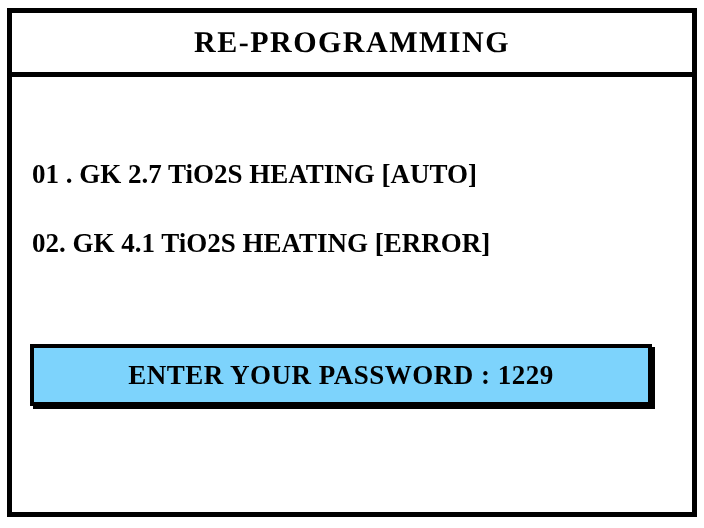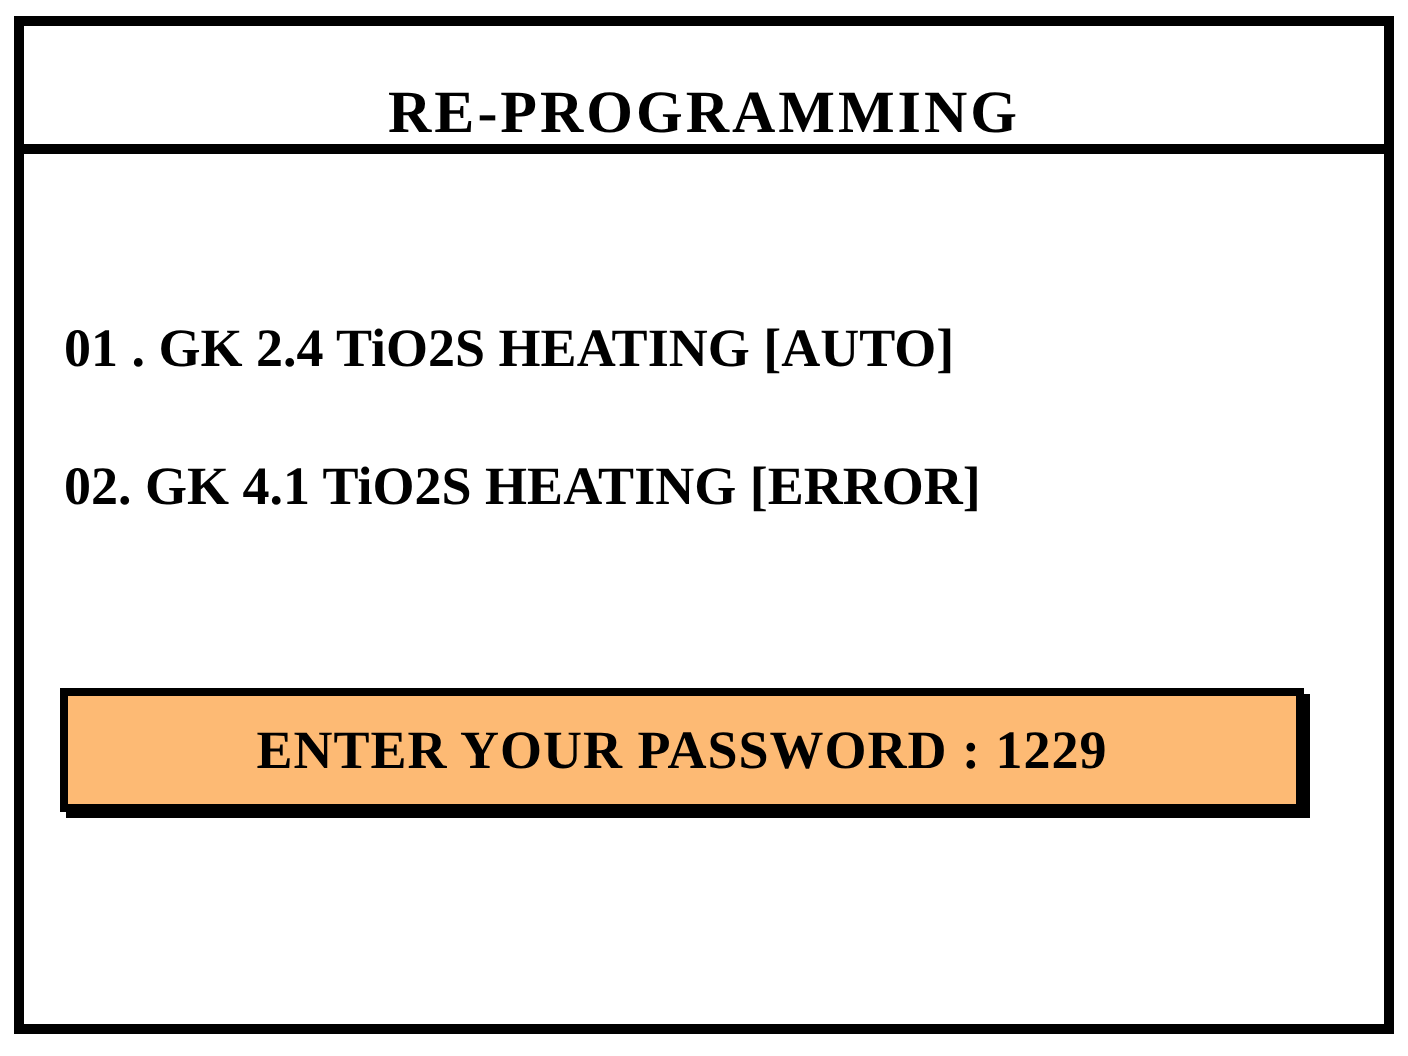--- a/index.html
+++ b/index.html
@@ -32,21 +32,21 @@
   
   .title-bar {
     position: absolute;
     left: 0;
     top: 0;
     right: 0;
     height: 64px;
     box-sizing: border-box;
     border-bottom: 5px solid #000000;
     display: flex;
-    align-items: flex-end;
+    align-items: center;
     justify-content: center;
     background: #ffffff;
   }
 
   .title-text {
     font-family: "Liberation Serif", "DejaVu Serif", serif;
     font-weight: bold;
     font-size: 30px;
     letter-spacing: 1.5px;
     line-height: 1;
@@ -88,21 +88,21 @@
 
   
   .password-box {
     position: absolute;
     left: 18px;
     top: 262px;
     width: 622px;
     height: 62px;
     box-sizing: border-box;
     border: 4px solid #000000;
-    background: #fdba74;
+    background: #7dd3fc;
     display: flex;
     align-items: center;
     justify-content: center;
     box-shadow: 3px 3px 0 #000000;
   }
 
   .password-text {
     font-family: "Liberation Serif", "DejaVu Serif", serif;
     font-weight: bold;
     font-size: 27px;
@@ -117,21 +117,21 @@
 <div class="screen-frame">
 
   <div class="title-bar">
     <div class="title-text">RE-PROGRAMMING</div>
   </div>
 
   <div class="screen-body">
 
     <div class="item-list">
 
-      <div class="list-item">01 .  GK 2.4 TiO2S HEATING [AUTO]</div>
+      <div class="list-item">01 .  GK 2.7 TiO2S HEATING [AUTO]</div>
 
       <div class="list-item">02.  GK 4.1 TiO2S HEATING [ERROR]</div>
 
     </div>
 
     <div class="password-box">
       <div class="password-text">ENTER YOUR PASSWORD : 1229</div>
     </div>
 
   </div>

